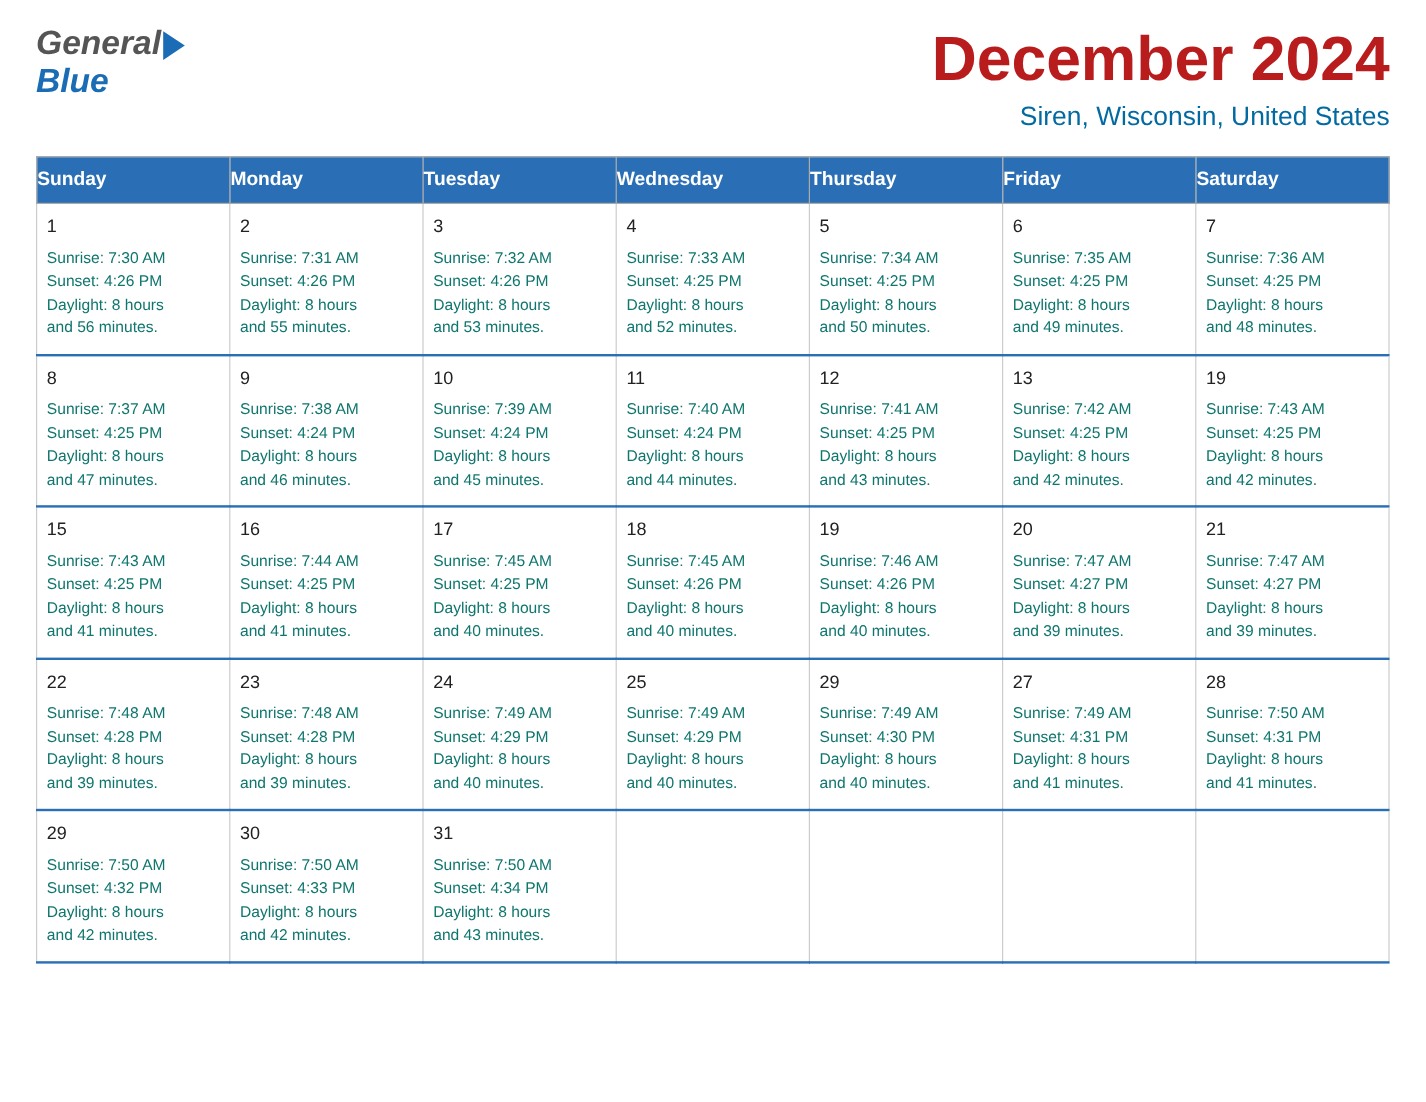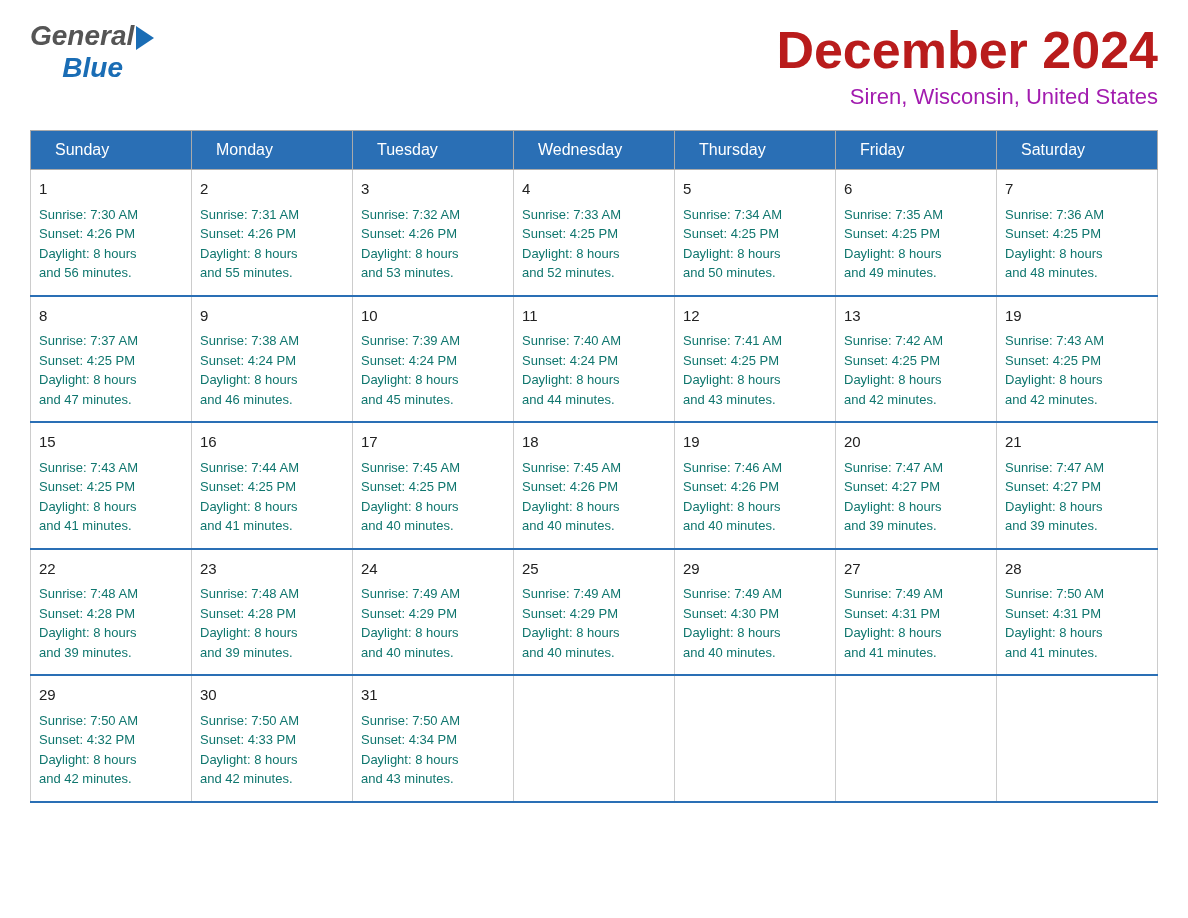--- a/index.html
+++ b/index.html
@@ -11,46 +11,46 @@
     }
     .header {
       display: flex;
       justify-content: space-between;
       align-items: flex-start;
       margin-bottom: 20px;
     }
     .logo {
       display: flex;
       flex-direction: column;
-      align-items: center;
+      align-items: flex-start;
     }
     .title-area {
       text-align: right;
     }
     .main-title {
       font-size: 52px;
       font-weight: bold;
       color: #b91c1c;
     }
     .subtitle {
       font-size: 22px;
-      color: #a21caf;
+      color: #0369a1;
       margin-top: 4px;
     }
     .calendar {
       width: 100%;
       border-collapse: collapse;
       border: 1px solid #aaa;
     }
     .calendar thead th {
       background-color: #2a6fb5;
       color: #fff;
       font-size: 16px;
-      font-weight: normal;
-      padding: 10px 24px;
+      font-weight: bold;
+      padding: 10px 0;
       text-align: left;
       border: 1px solid #aaa;
     }
     .calendar tbody td {
       vertical-align: top;
       padding: 8px 8px 12px 8px;
       border: 1px solid #ccc;
       font-size: 13px;
       line-height: 1.5;
       min-width: 140px;

